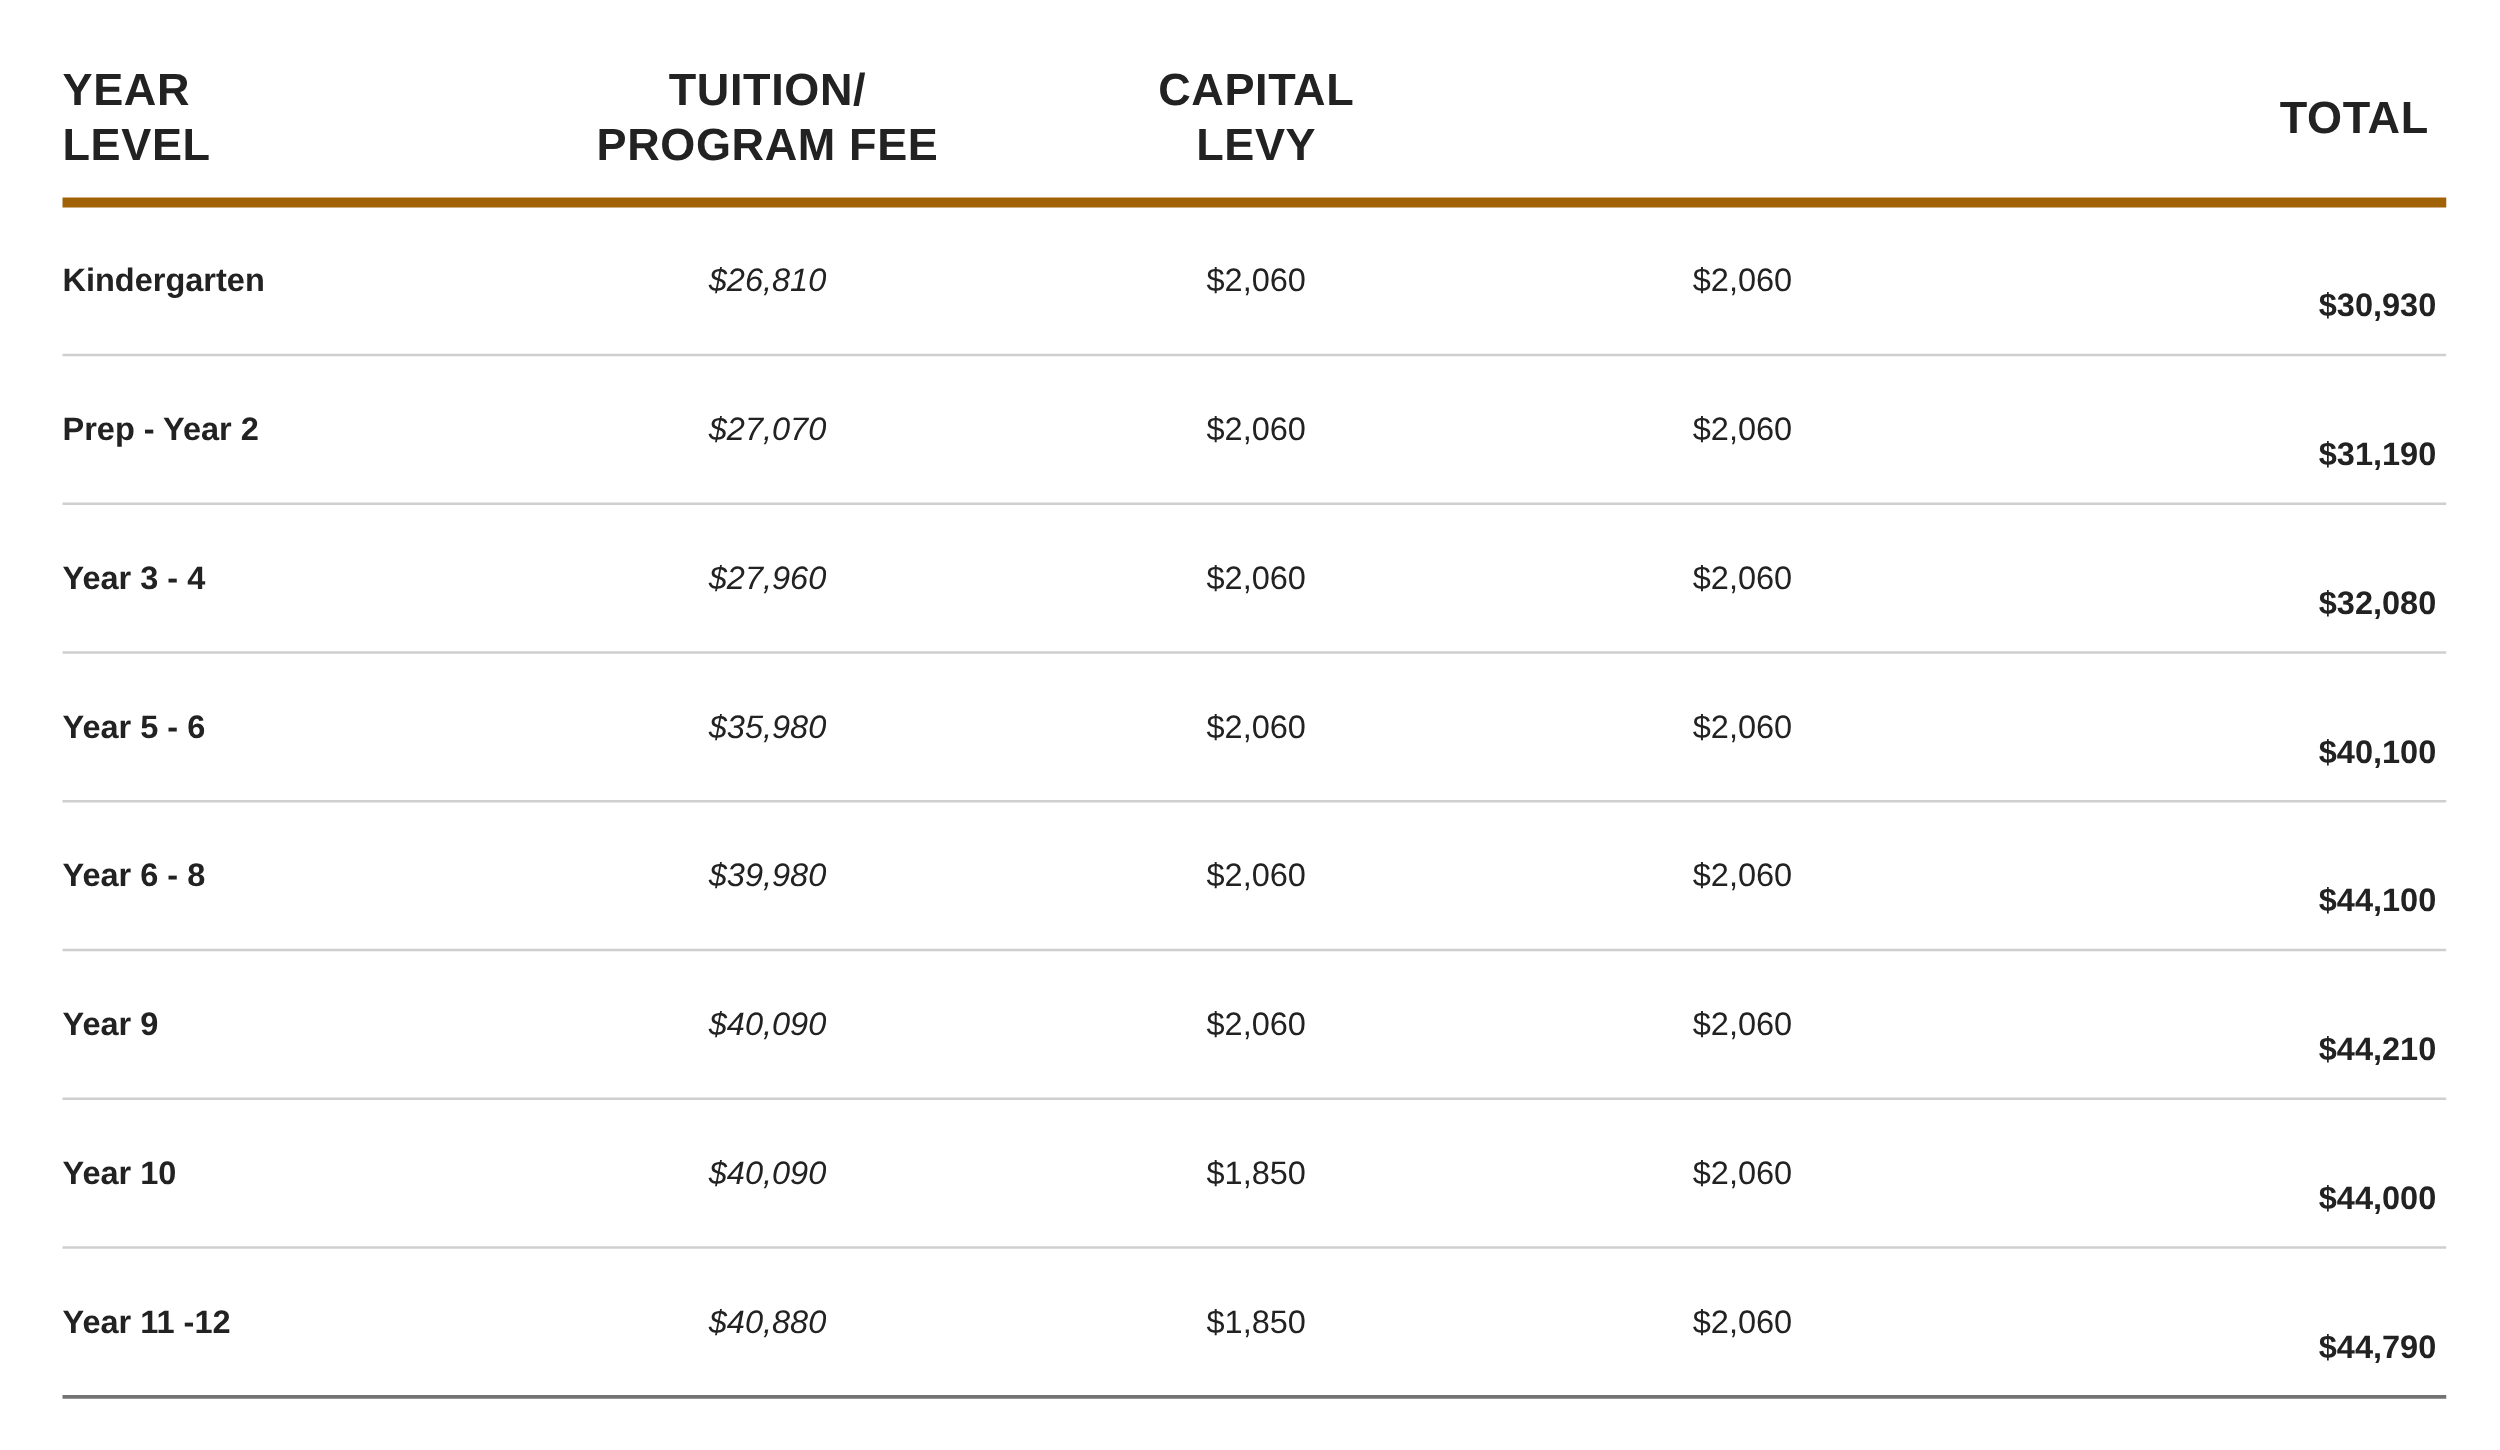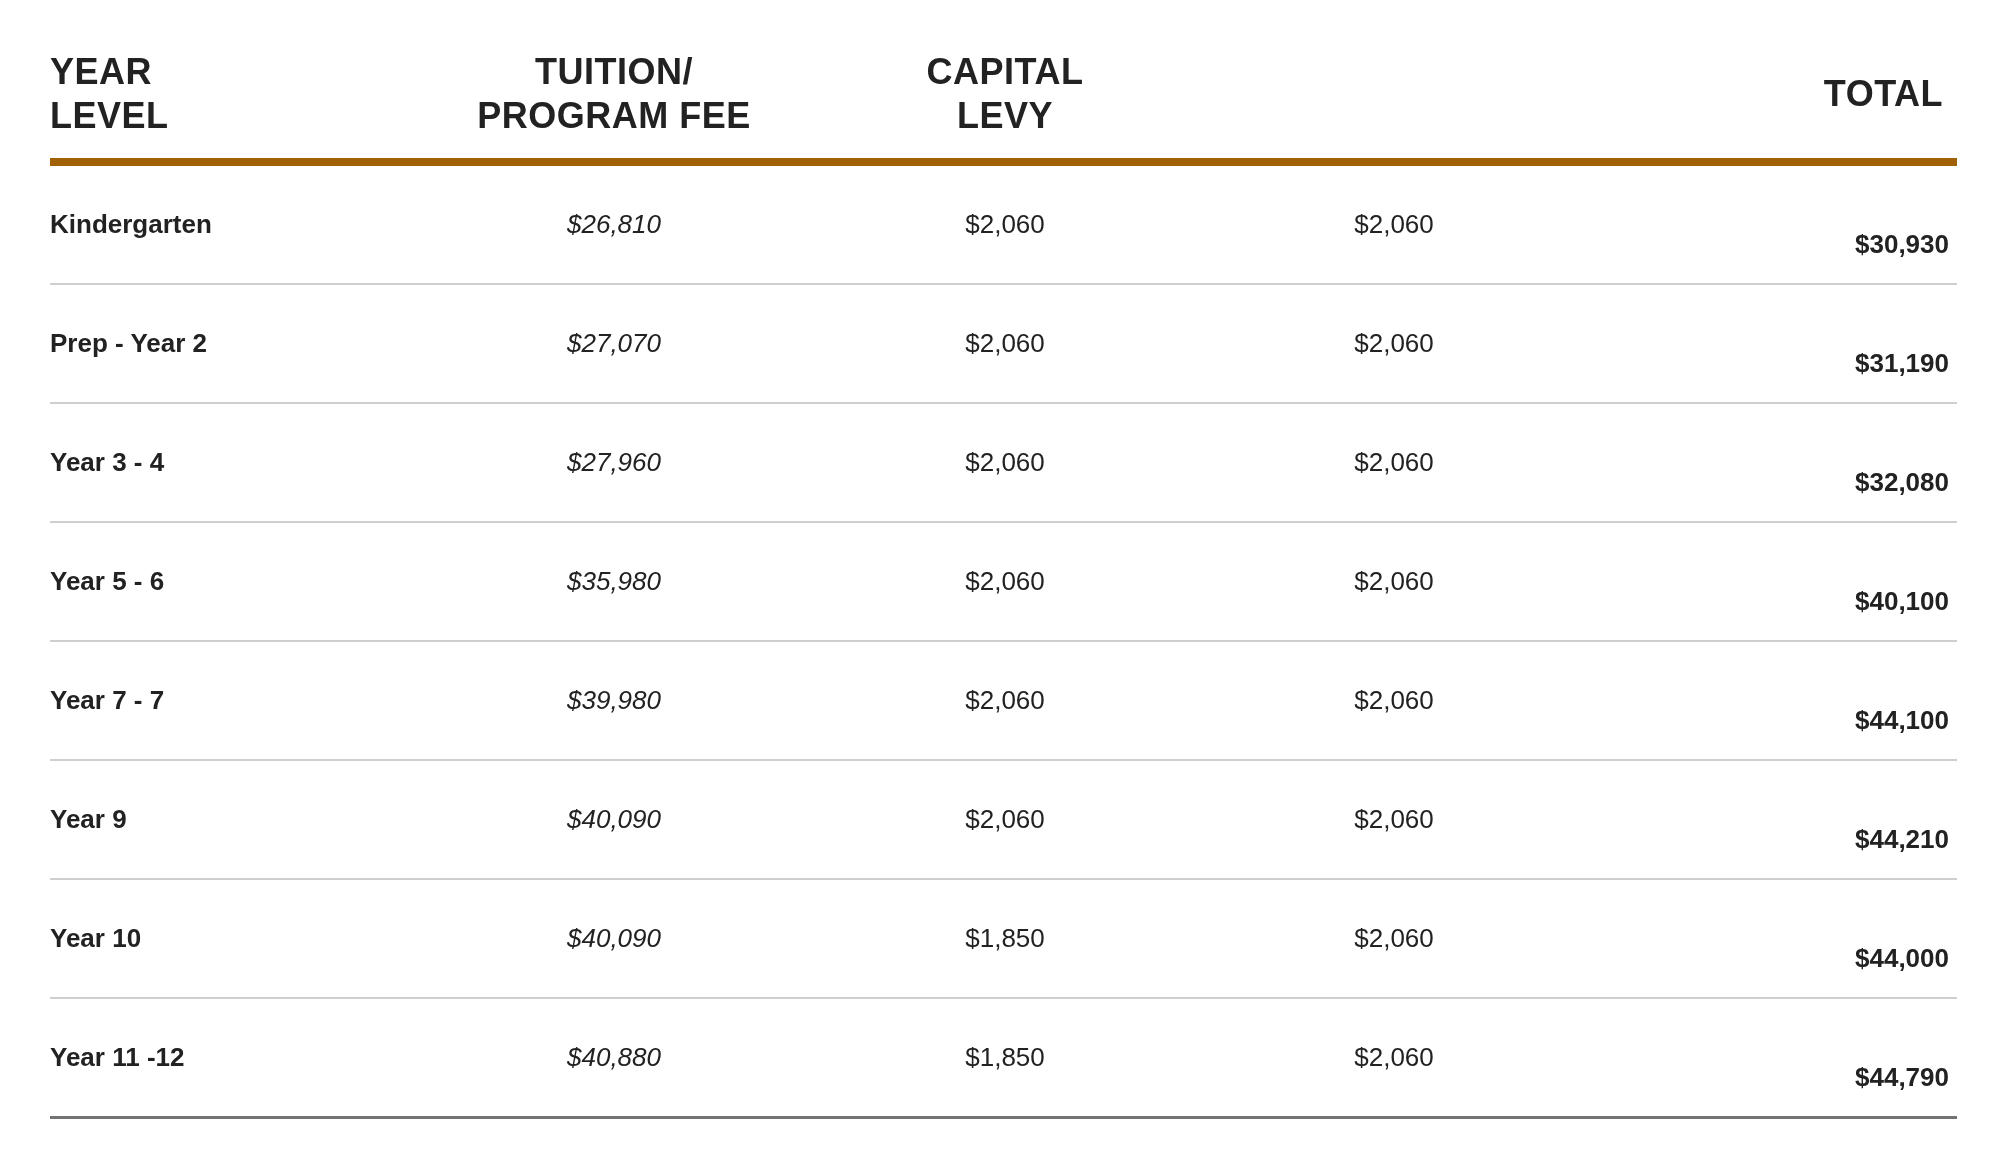--- a/index.html
+++ b/index.html
@@ -68,21 +68,21 @@
     <div class="cell c-total">$32,080</div>
   </div>
   <div class="row">
     <div class="cell c-year">Year 5 - 6</div>
     <div class="cell c-tuition">$35,980</div>
     <div class="cell c-capital">$2,060</div>
     <div class="cell c-payroll">$2,060</div>
     <div class="cell c-total">$40,100</div>
   </div>
   <div class="row">
-    <div class="cell c-year">Year 7 - 7</div>
+    <div class="cell c-year">Year 6 - 8</div>
     <div class="cell c-tuition">$39,980</div>
     <div class="cell c-capital">$2,060</div>
     <div class="cell c-payroll">$2,060</div>
     <div class="cell c-total">$44,100</div>
   </div>
   <div class="row">
     <div class="cell c-year">Year 9</div>
     <div class="cell c-tuition">$40,090</div>
     <div class="cell c-capital">$2,060</div>
     <div class="cell c-payroll">$2,060</div>

